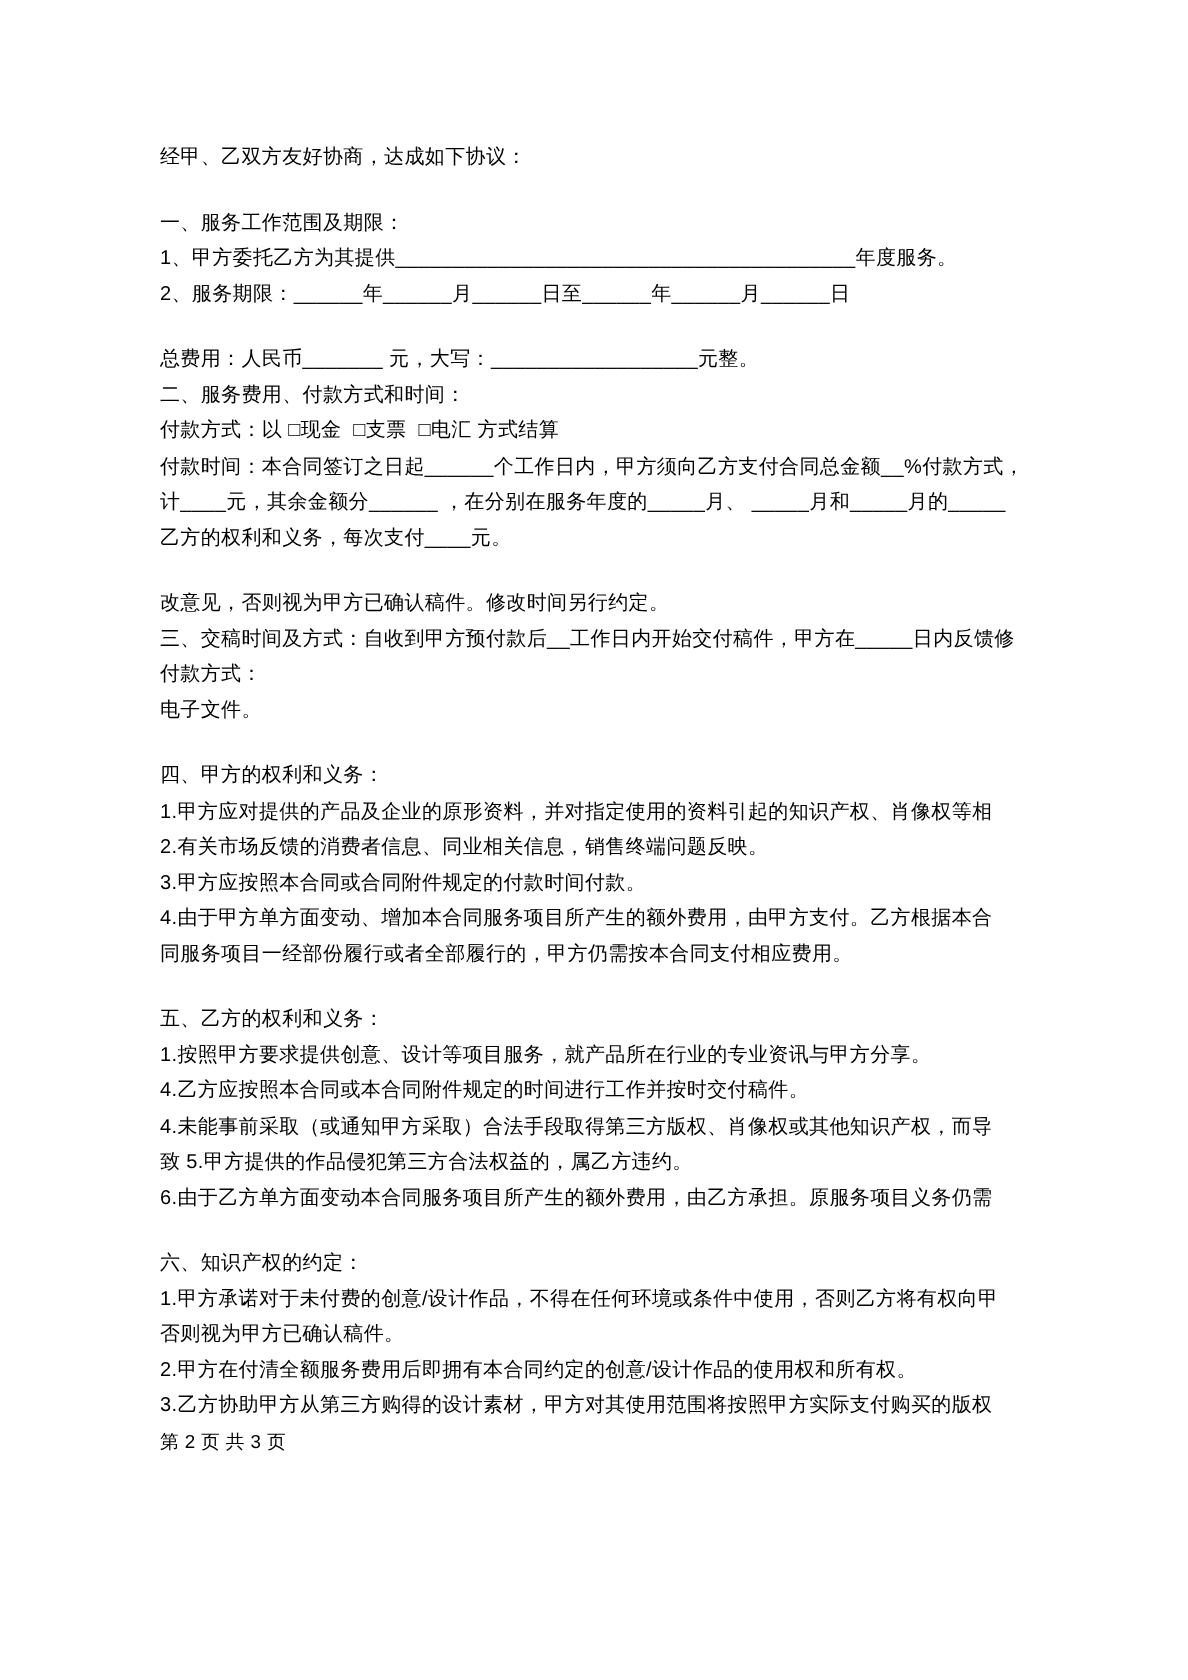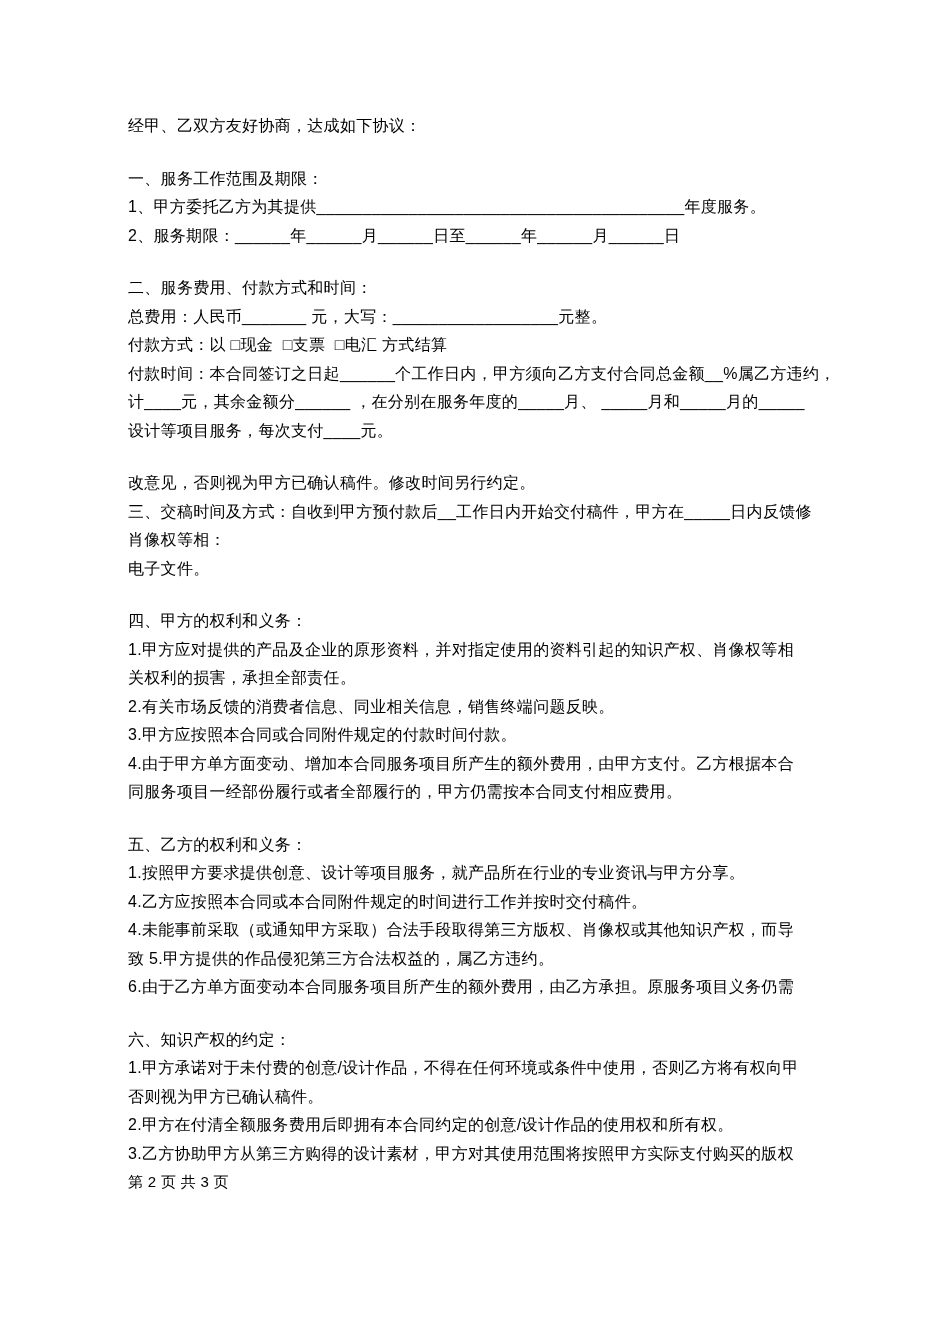--- a/index.html
+++ b/index.html
@@ -45,37 +45,36 @@
 
 <div class="page">
   <div class="line">经甲、乙双方友好协商，达成如下协议：</div>
   <div id="sections">
       <div class="section">
         <div class="line">一、服务工作范围及期限：</div>
         <div class="line">1、甲方委托乙方为其提供________________________________________年度服务。</div>
         <div class="line">2、服务期限：______年______月______日至______年______月______日</div>
       </div>
       <div class="section">
+        <div class="line">总费用：人民币_______ 元，大写：__________________元整。</div>
         <div class="line">二、服务费用、付款方式和时间：</div>
-        <div class="line">总费用：人民币_______ 元，大写：__________________元整。</div>
         <div class="line"><span>付款方式：以 </span><span class="checkbox-glyph">□</span><span>现金</span><span>  </span><span class="checkbox-glyph">□</span><span>支票</span><span>  </span><span class="checkbox-glyph">□</span><span>电汇</span><span> 方式结算</span></div>
-        <div class="line">付款时间：本合同签订之日起______个工作日内，甲方须向乙方支付合同总金额__%属乙方违约，</div>
+        <div class="line">付款时间：本合同签订之日起______个工作日内，甲方须向乙方支付合同总金额__%付款方式，</div>
         <div class="line">计____元，其余金额分______ ，在分别在服务年度的_____月、 _____月和_____月的_____</div>
-        <div class="line">设计等项目服务，每次支付____元。</div>
+        <div class="line">乙方的权利和义务，每次支付____元。</div>
       </div>
       <div class="section">
         <div class="line">改意见，否则视为甲方已确认稿件。修改时间另行约定。</div>
         <div class="line">三、交稿时间及方式：自收到甲方预付款后__工作日内开始交付稿件，甲方在_____日内反馈修</div>
-        <div class="line">肖像权等相：</div>
+        <div class="line">付款方式：</div>
         <div class="line">电子文件。</div>
       </div>
       <div class="section">
         <div class="line">四、甲方的权利和义务：</div>
         <div class="line">1.甲方应对提供的产品及企业的原形资料，并对指定使用的资料引起的知识产权、肖像权等相</div>
-        <div class="line">关权利的损害，承担全部责任。</div>
         <div class="line">2.有关市场反馈的消费者信息、同业相关信息，销售终端问题反映。</div>
         <div class="line">3.甲方应按照本合同或合同附件规定的付款时间付款。</div>
         <div class="line">4.由于甲方单方面变动、增加本合同服务项目所产生的额外费用，由甲方支付。乙方根据本合</div>
         <div class="line">同服务项目一经部份履行或者全部履行的，甲方仍需按本合同支付相应费用。</div>
       </div>
       <div class="section">
         <div class="line">五、乙方的权利和义务：</div>
         <div class="line">1.按照甲方要求提供创意、设计等项目服务，就产品所在行业的专业资讯与甲方分享。</div>
         <div class="line">4.乙方应按照本合同或本合同附件规定的时间进行工作并按时交付稿件。</div>
         <div class="line">4.未能事前采取（或通知甲方采取）合法手段取得第三方版权、肖像权或其他知识产权，而导</div>

